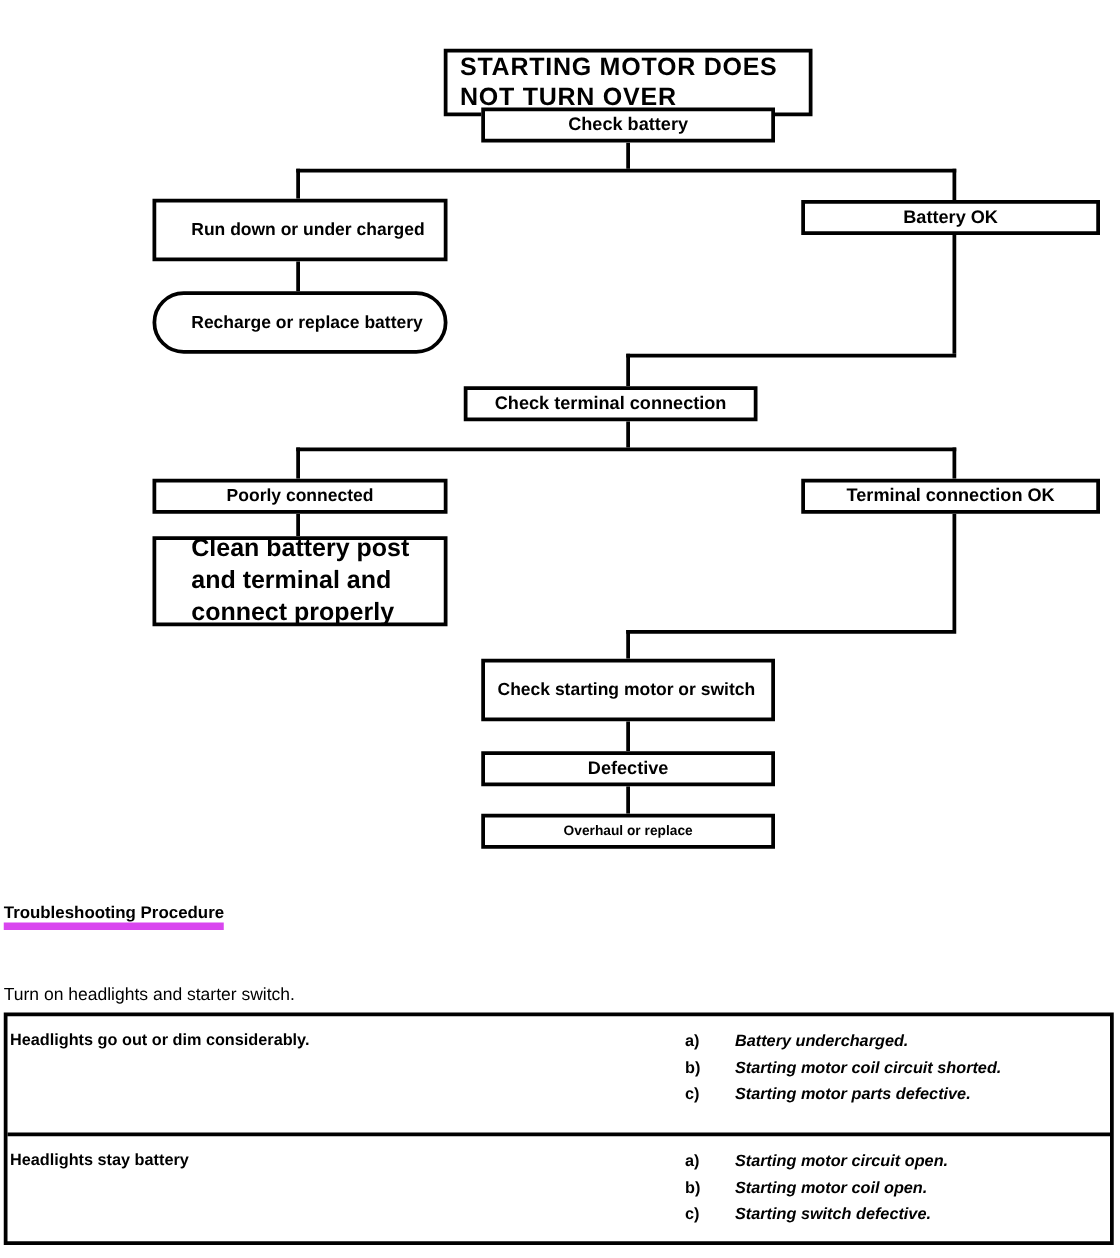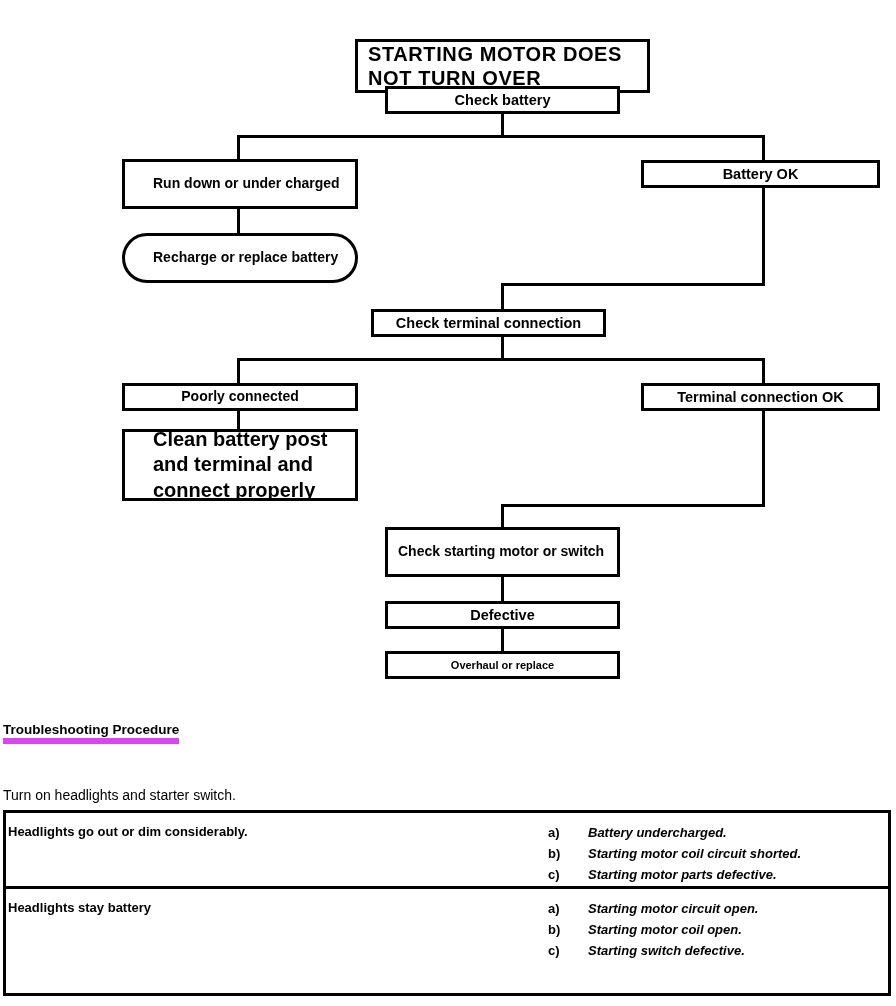--- a/index.html
+++ b/index.html
@@ -86,21 +86,21 @@
     left: 3px; top: 810px;
     width: 888px;
     height: 186px;
     box-sizing: border-box;
     border: 3px solid #000;
     background: #fff;
   }
   .trow {
     position: relative;
     box-sizing: border-box;
-    height: 73px;
+    height: 93px;
     display: flex;
     align-items: flex-start;
     justify-content: space-between;
   }
   .trow + .trow { border-top: 3px solid #000; }
   .sym-cell {
     width: 540px;
     flex: 0 0 540px;
     padding: 11px 0 0 2px;
     font-size: 13px;

